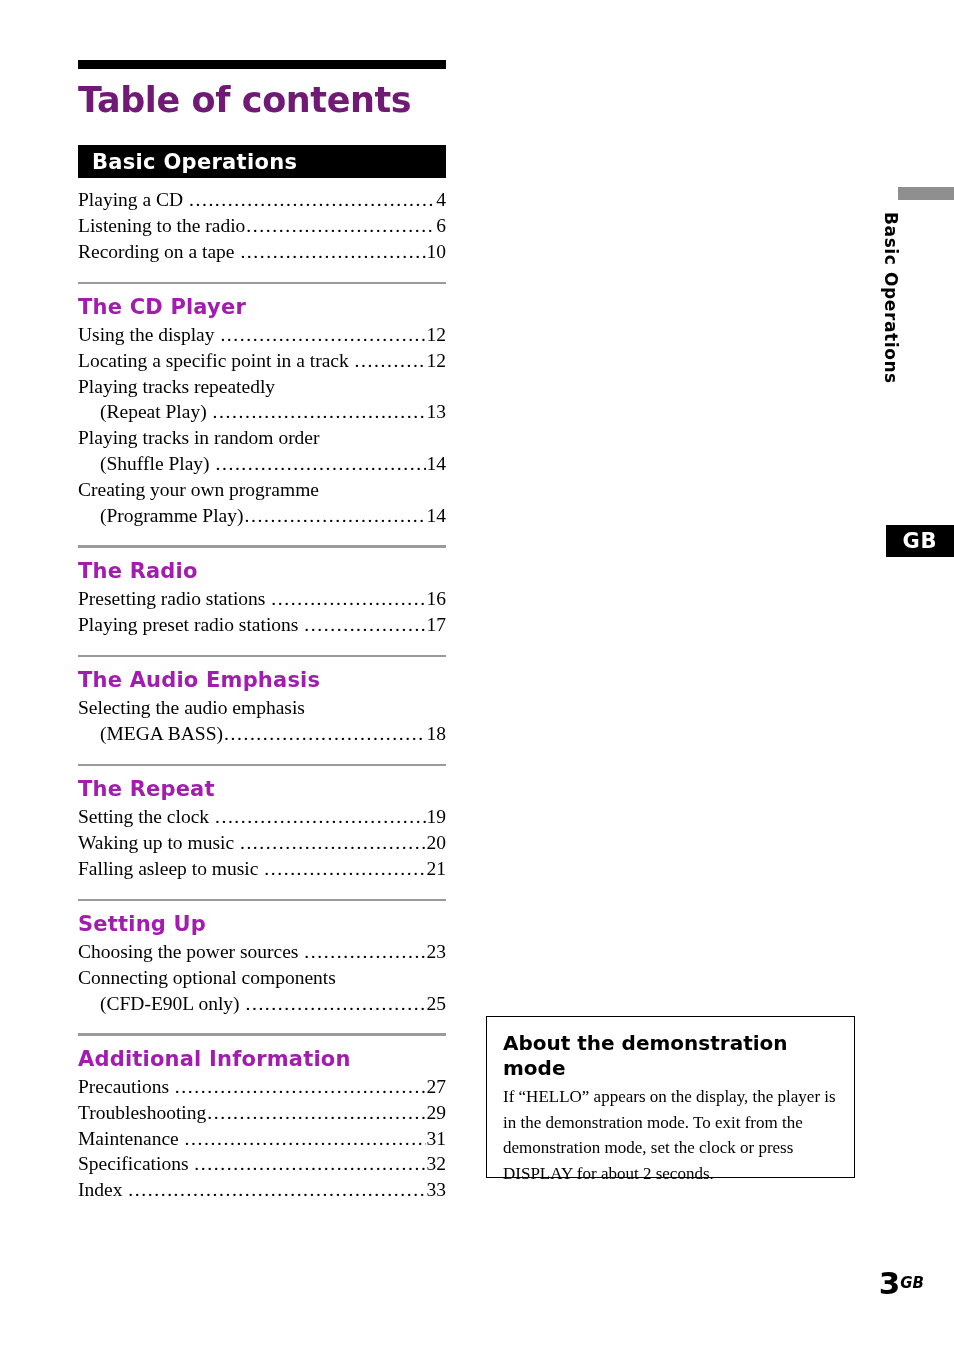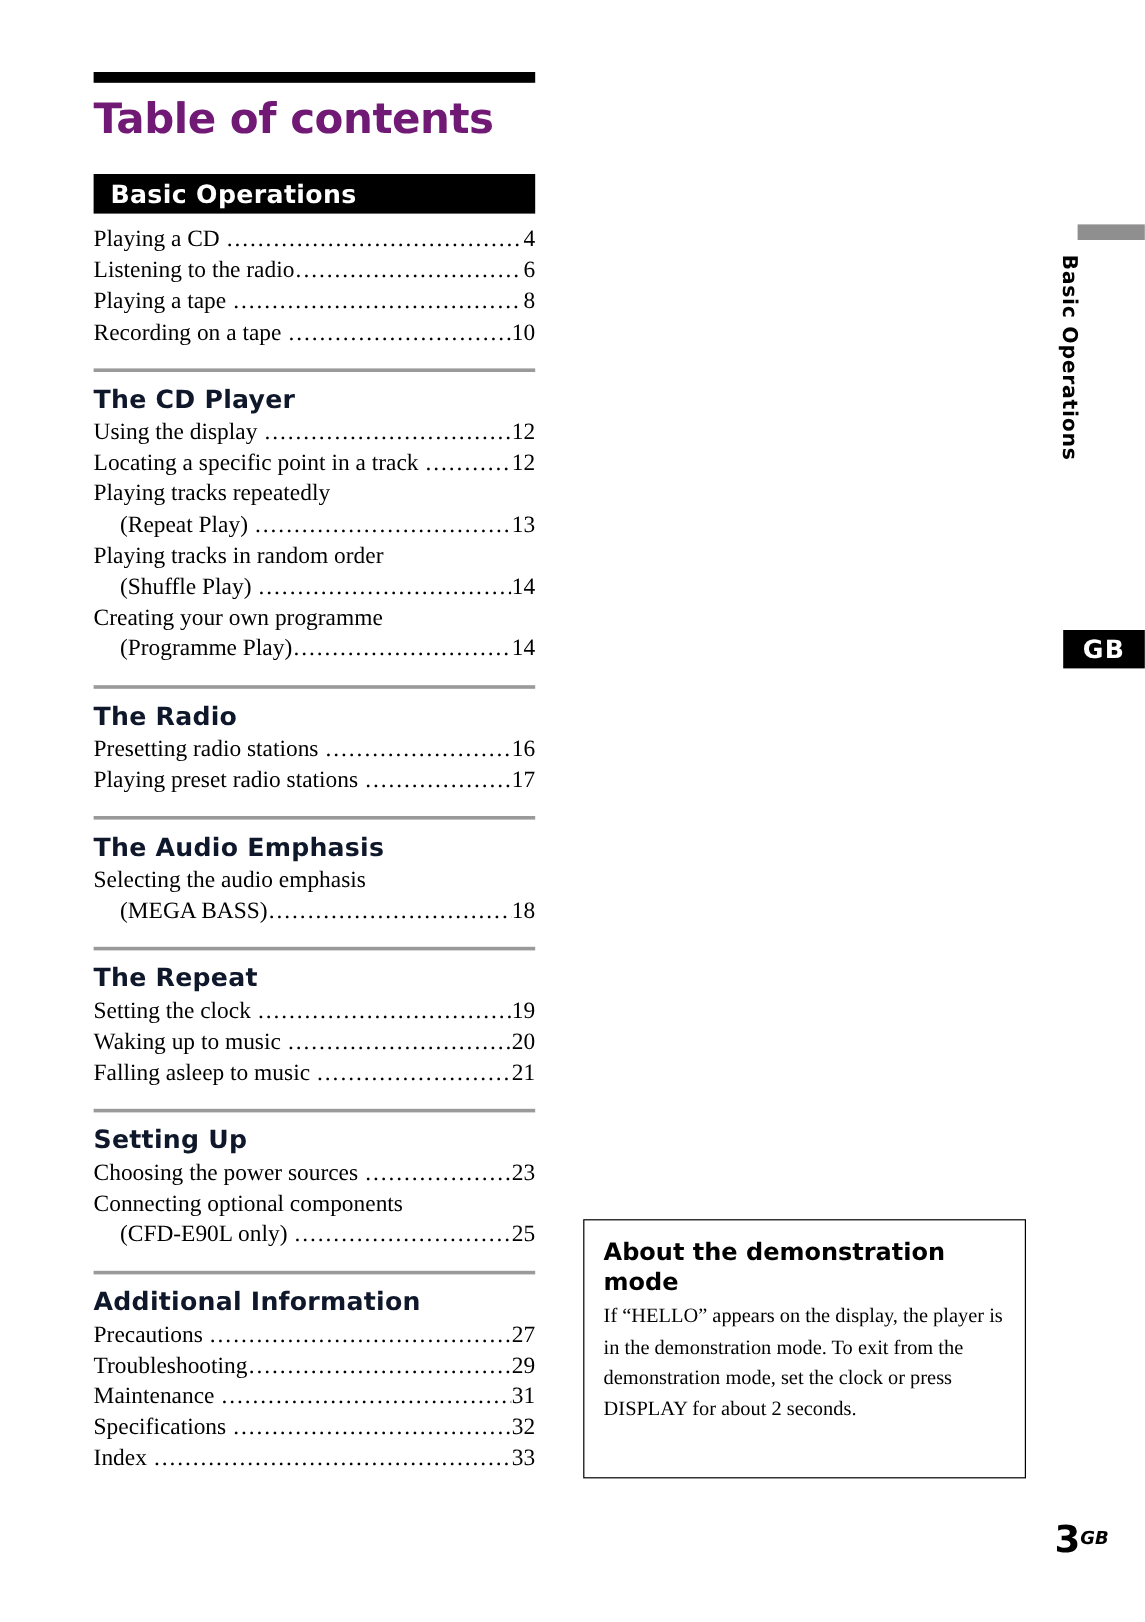--- a/index.html
+++ b/index.html
@@ -63,21 +63,21 @@
     margin-top: 17px;
   }
 
   .section-heading {
     font-family: "DejaVu Sans", "Liberation Sans", sans-serif;
     font-weight: bold;
     font-size: 21px;
     letter-spacing: 0.2px;
     margin-top: 11px;
     margin-bottom: 3px;
-    color: #0f172a;
+    color: #a21caf;
   }
 
   .entry-list {
     margin: 0;
     padding: 0;
     list-style: none;
   }
 
   .toc-entry {
     font-family: "Liberation Serif", "DejaVu Serif", serif;
@@ -171,21 +171,21 @@
     font-size: 21px;
     letter-spacing: 1px;
   }
 
   
   #callout-box {
     position: absolute;
     left: 486px;
     top: 1016px;
     width: 369px;
-    height: 216px;
+    height: 162px;
     border: 1.6px solid #000000;
     box-sizing: border-box;
     padding: 14px 16px 10px 16px;
   }
   #callout-title {
     font-family: "DejaVu Sans", "Liberation Sans", sans-serif;
     font-weight: bold;
     font-size: 20px;
     line-height: 25px;
     margin: 0 0 3px 0;
@@ -243,27 +243,20 @@
       </li>
       <li class="toc-entry">
         <div class="entry-row">
           <span class="entry-label">Listening to the radio</span>
           <span class="entry-leader"></span>
           <span class="entry-page">6</span>
         </div>
       </li>
       <li class="toc-entry">
         <div class="entry-row">
-          <span class="entry-label">Playing a tape </span>
-          <span class="entry-leader"></span>
-          <span class="entry-page">8</span>
-        </div>
-      </li>
-      <li class="toc-entry">
-        <div class="entry-row">
           <span class="entry-label">Recording on a tape </span>
           <span class="entry-leader"></span>
           <span class="entry-page">10</span>
         </div>
       </li>
     </ul>
 
   <div id="sections-container">
       <div class="toc-block">
         <div class="section-rule"></div>

